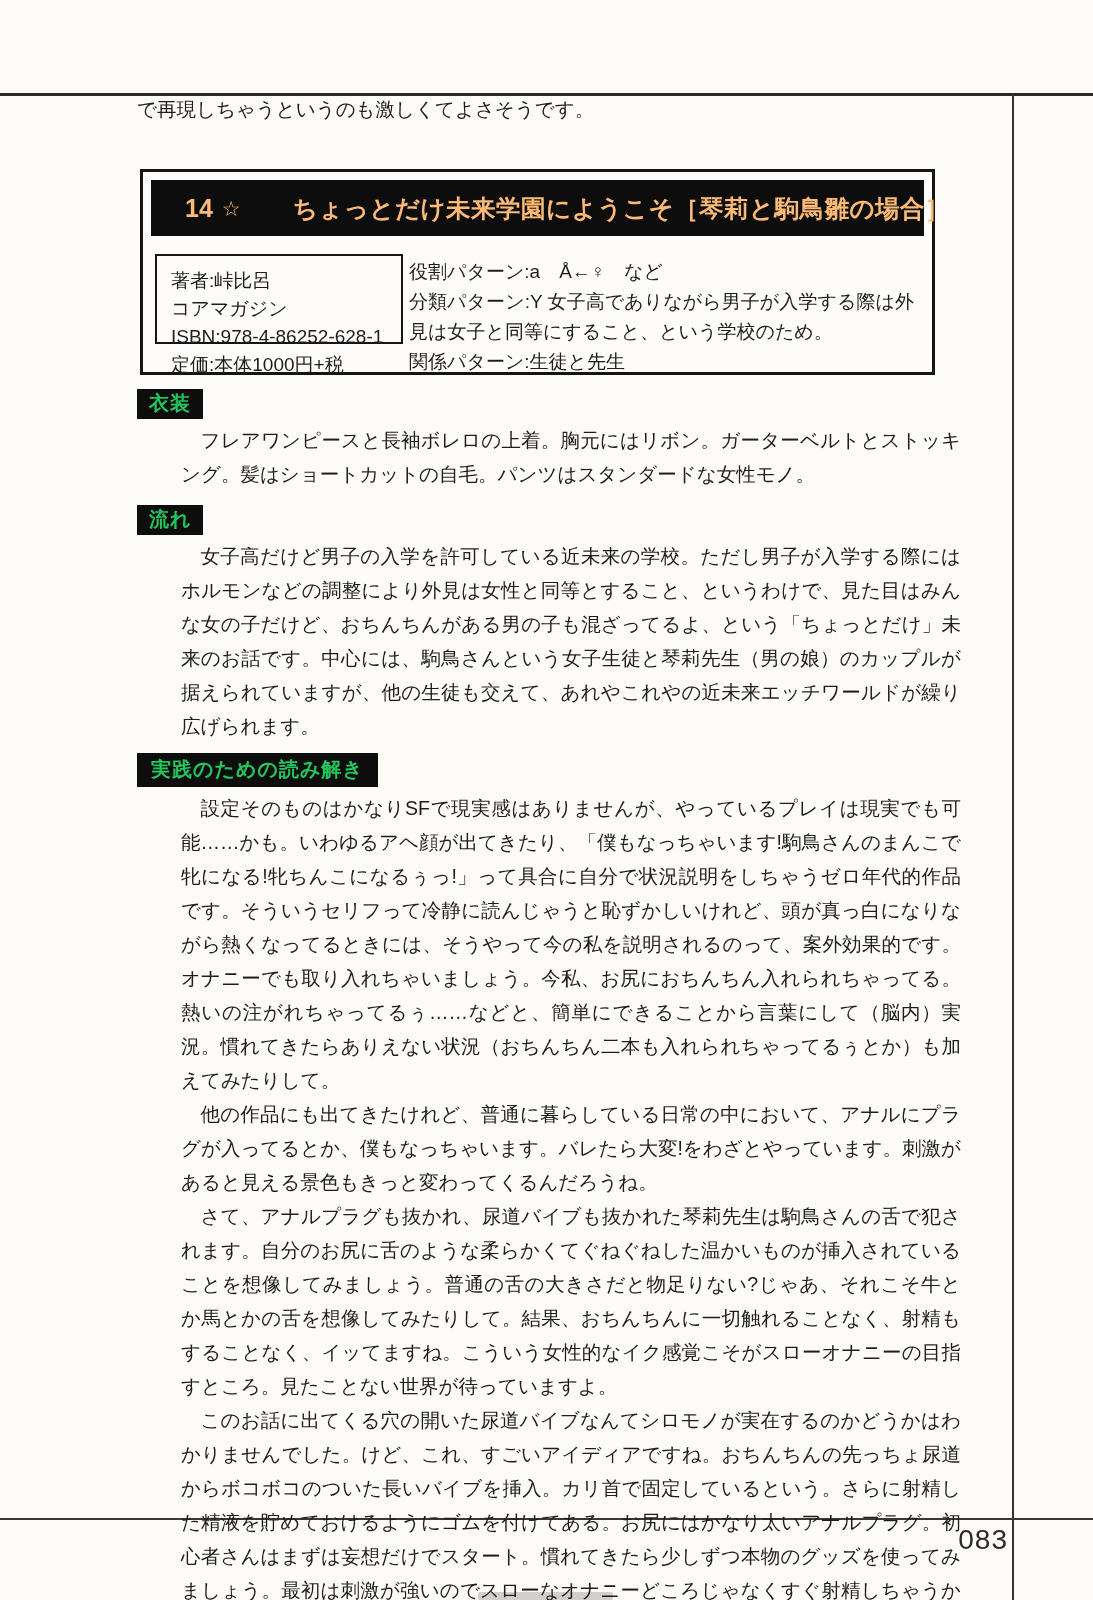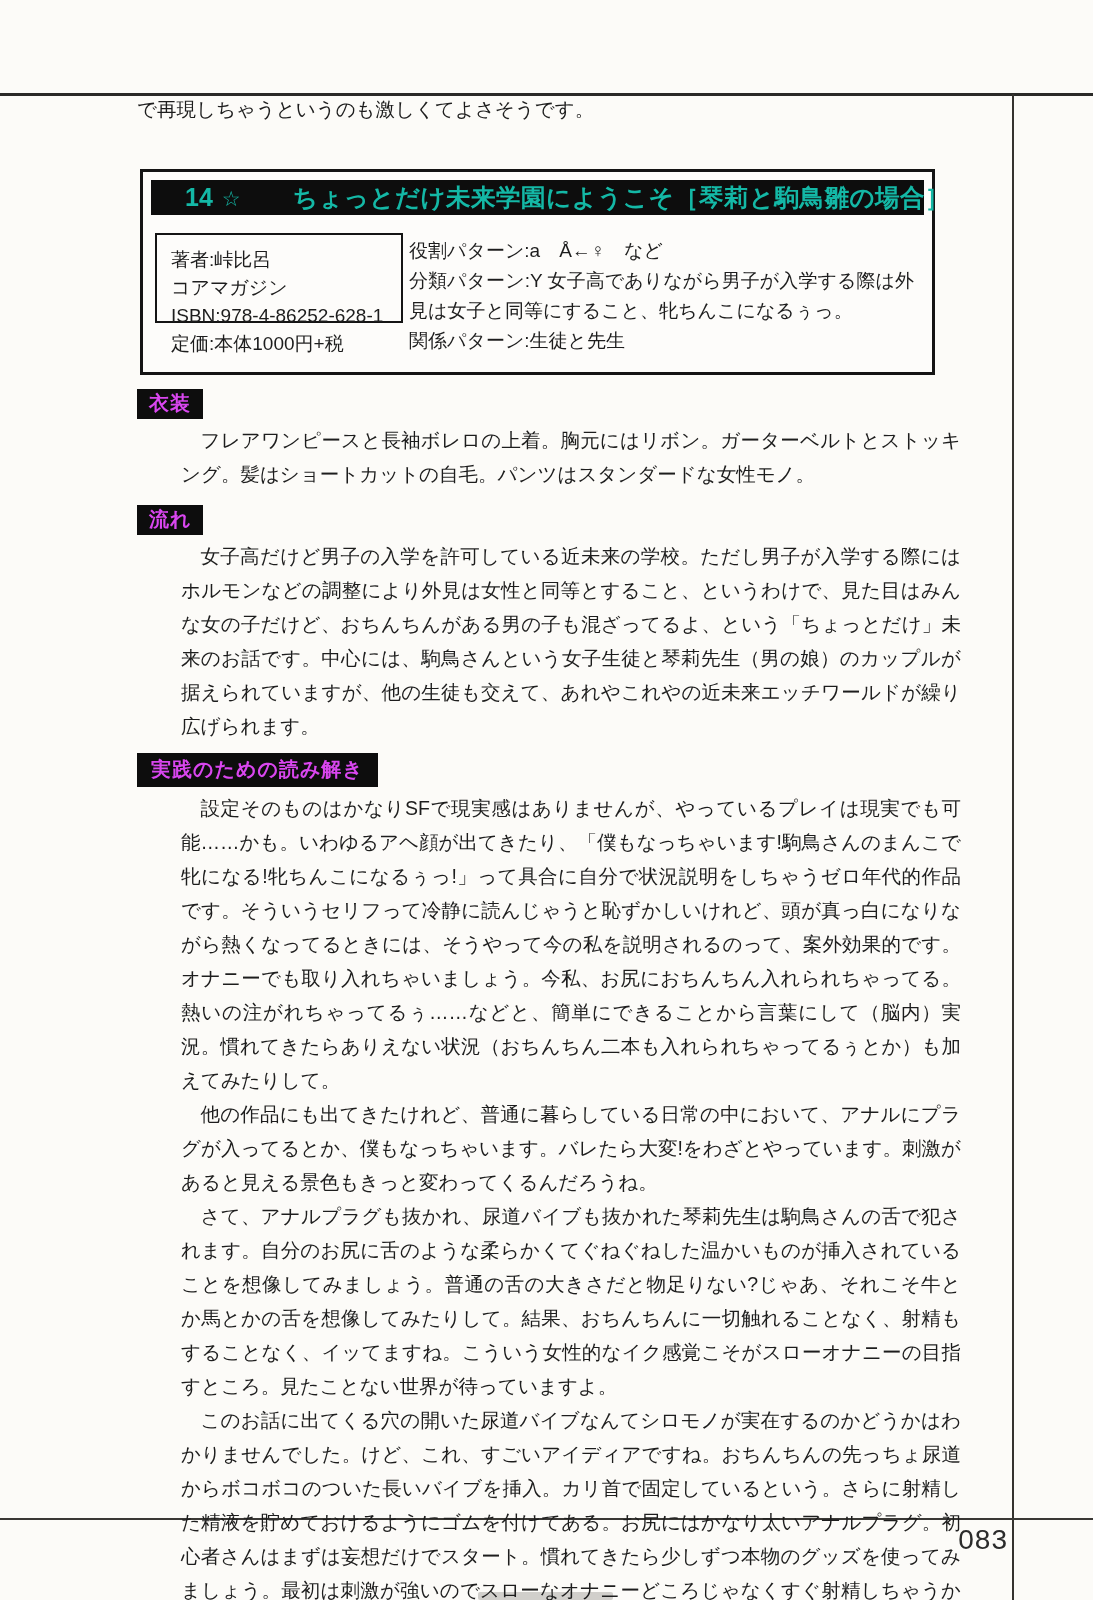--- a/index.html
+++ b/index.html
@@ -35,41 +35,41 @@
   .continuation{text-indent:0;}
 
   
   .entry-box{
     box-sizing:border-box;
     margin-top:43px;margin-left:3px;
     width:795px;height:206px;
     border:3px solid #141414;background:#fdfcfa;
   }
   .title-bar{
-    margin:8px;height:35px;background:#0d0d0d;color:#14b8a6;
+    margin:8px;height:56px;background:#0d0d0d;color:#fdba74;
     display:flex;align-items:center;font-weight:bold;
   }
   .title-bar .num{font-size:25px;margin-left:34px;}
   .title-bar .star{font-size:21px;margin-left:9px;margin-top:2px;font-weight:normal;}
   .title-bar .title{font-size:24.5px;margin-left:52px;letter-spacing:.5px;white-space:nowrap;}
   .info-row{display:flex;padding:10px 10px 0 10px;}
   .author-box{
     box-sizing:border-box;border:2px solid #141414;
     width:248px;height:90px;margin-left:2px;
     padding:11px 0 0 14px;
     font-size:19px;line-height:28px;white-space:nowrap;
   }
   .patterns{
     margin-left:6px;margin-top:3px;width:505px;
     font-size:19px;line-height:30px;text-align:justify;word-break:break-all;
   }
 
   
   .section-label{
-    display:table;background:#0d0d0d;color:#d946ef;
+    display:table;background:#0d0d0d;color:#22c55e;
     font-size:20px;font-weight:600;line-height:23px;
     padding:3px 12px 4px;margin:14px 0 4px 0;
     letter-spacing:1px;white-space:nowrap;
   }
   .section-label.big{padding:5px 14px 6px;margin-top:10px;}
   .body-p{text-indent:1em;margin-left:44px;}
 </style>
 </head>
 <body>
 
@@ -94,21 +94,21 @@
       </div>
       <div class="info-row">
         <div class="author-box">
           <div>著者:峠比呂</div>
           <div>コアマガジン</div>
           <div>ISBN:978-4-86252-628-1</div>
           <div>定価:本体1000円+税</div>
         </div>
         <div class="patterns">
           <div>役割パターン:a　Å←♀　など</div>
-          <div>分類パターン:Y 女子高でありながら男子が入学する際は外見は女子と同等にすること、牝ちんこになるぅっ。</div>
+          <div>分類パターン:Y 女子高でありながら男子が入学する際は外見は女子と同等にすること、という学校のため。</div>
           <div>関係パターン:生徒と先生</div>
         </div>
       </div>
     </div>
 
     <div class="sections">
 
       <div class="section-label">衣装</div>
       <p class="jp body-p">フレアワンピースと長袖ボレロの上着。胸元にはリボン。ガーターベルトとストッキング。髪はショートカットの自毛。パンツはスタンダードな女性モノ。</p>
 

